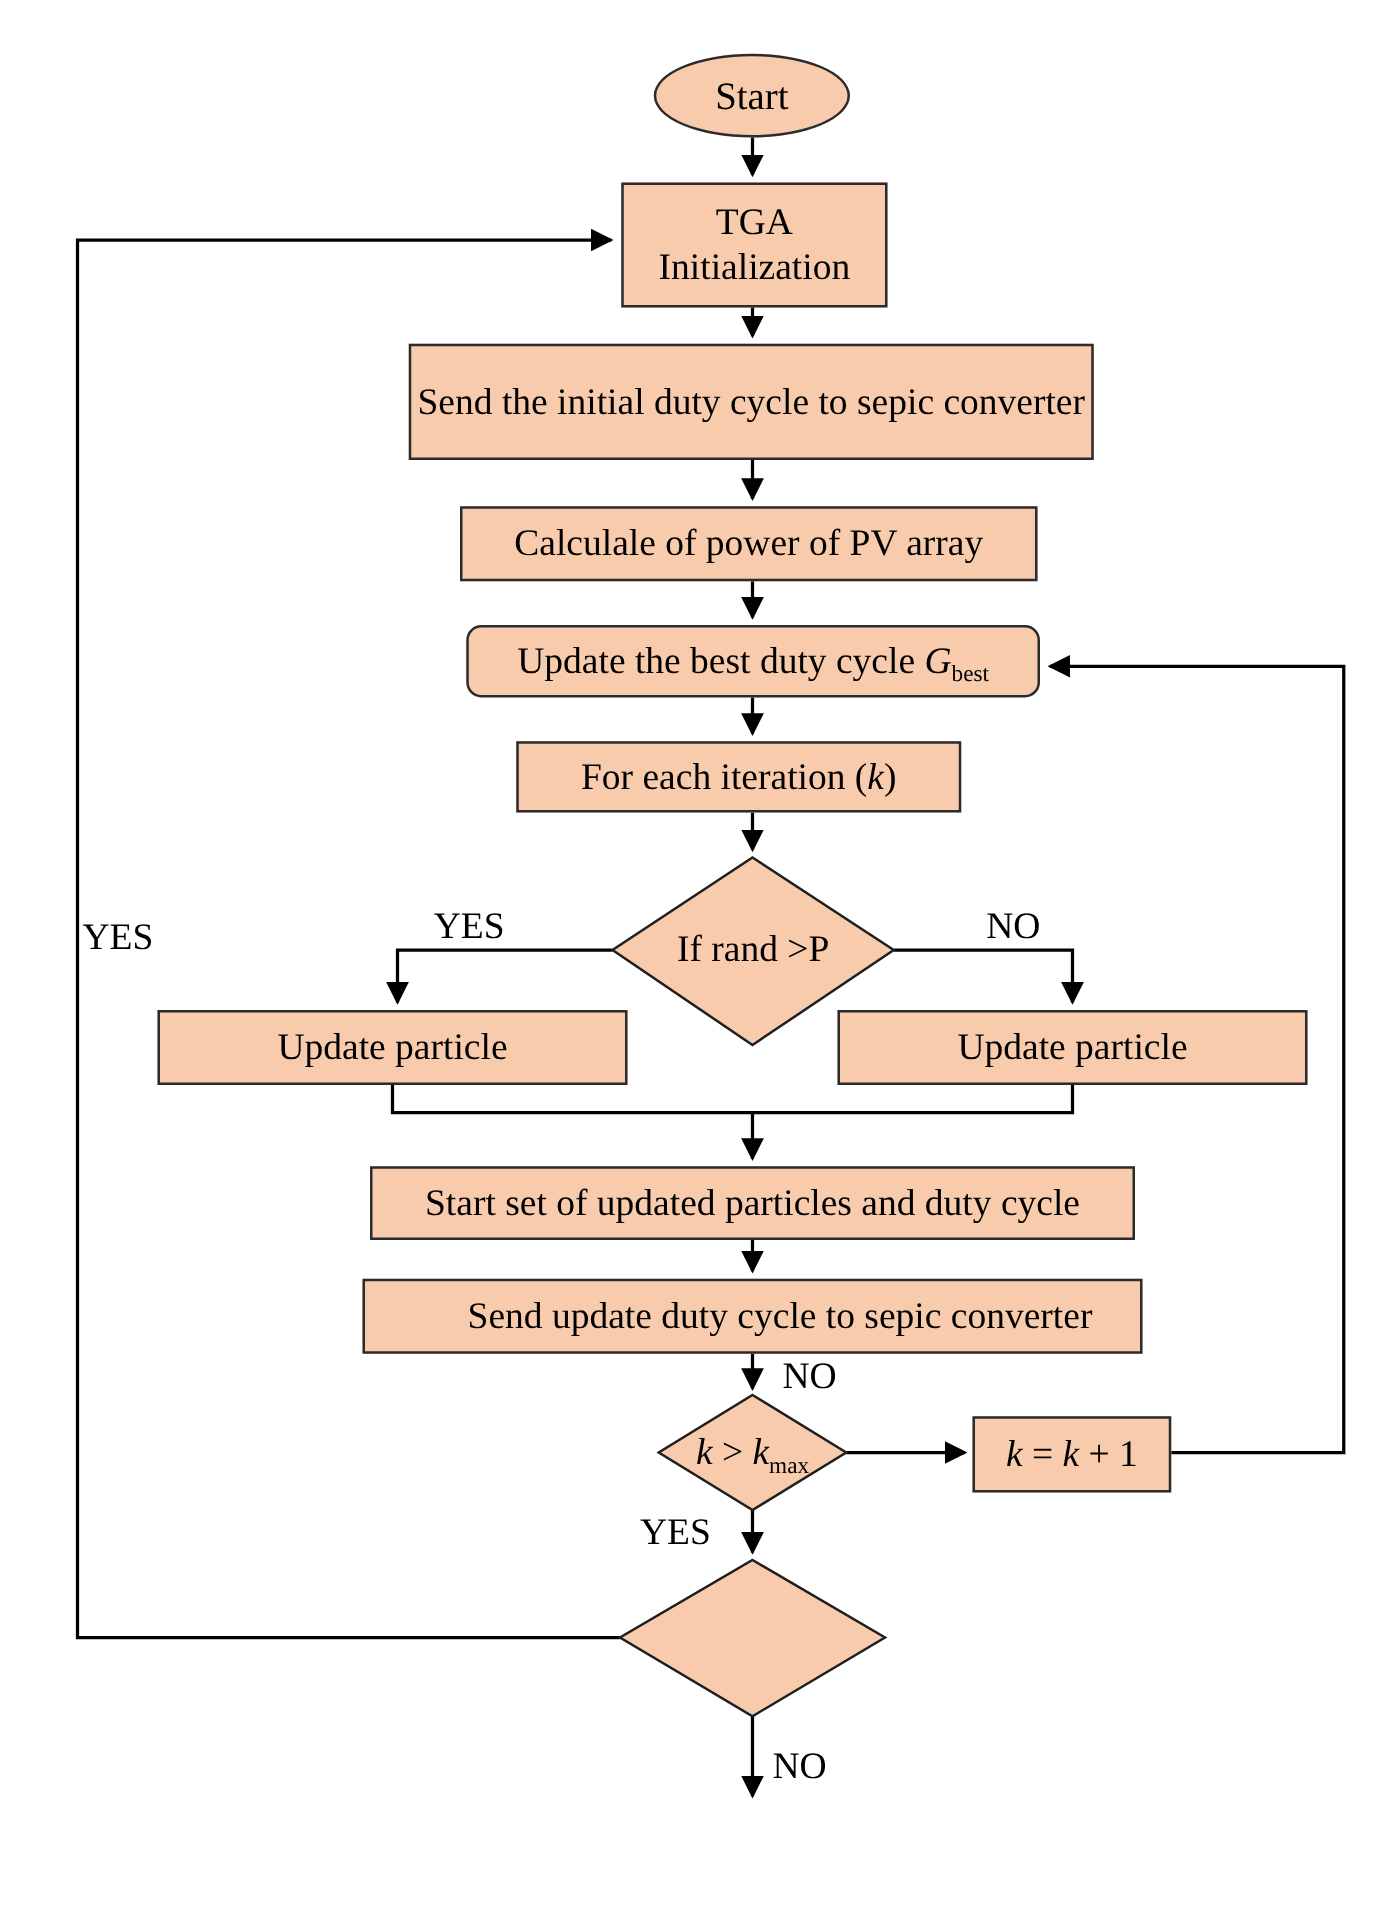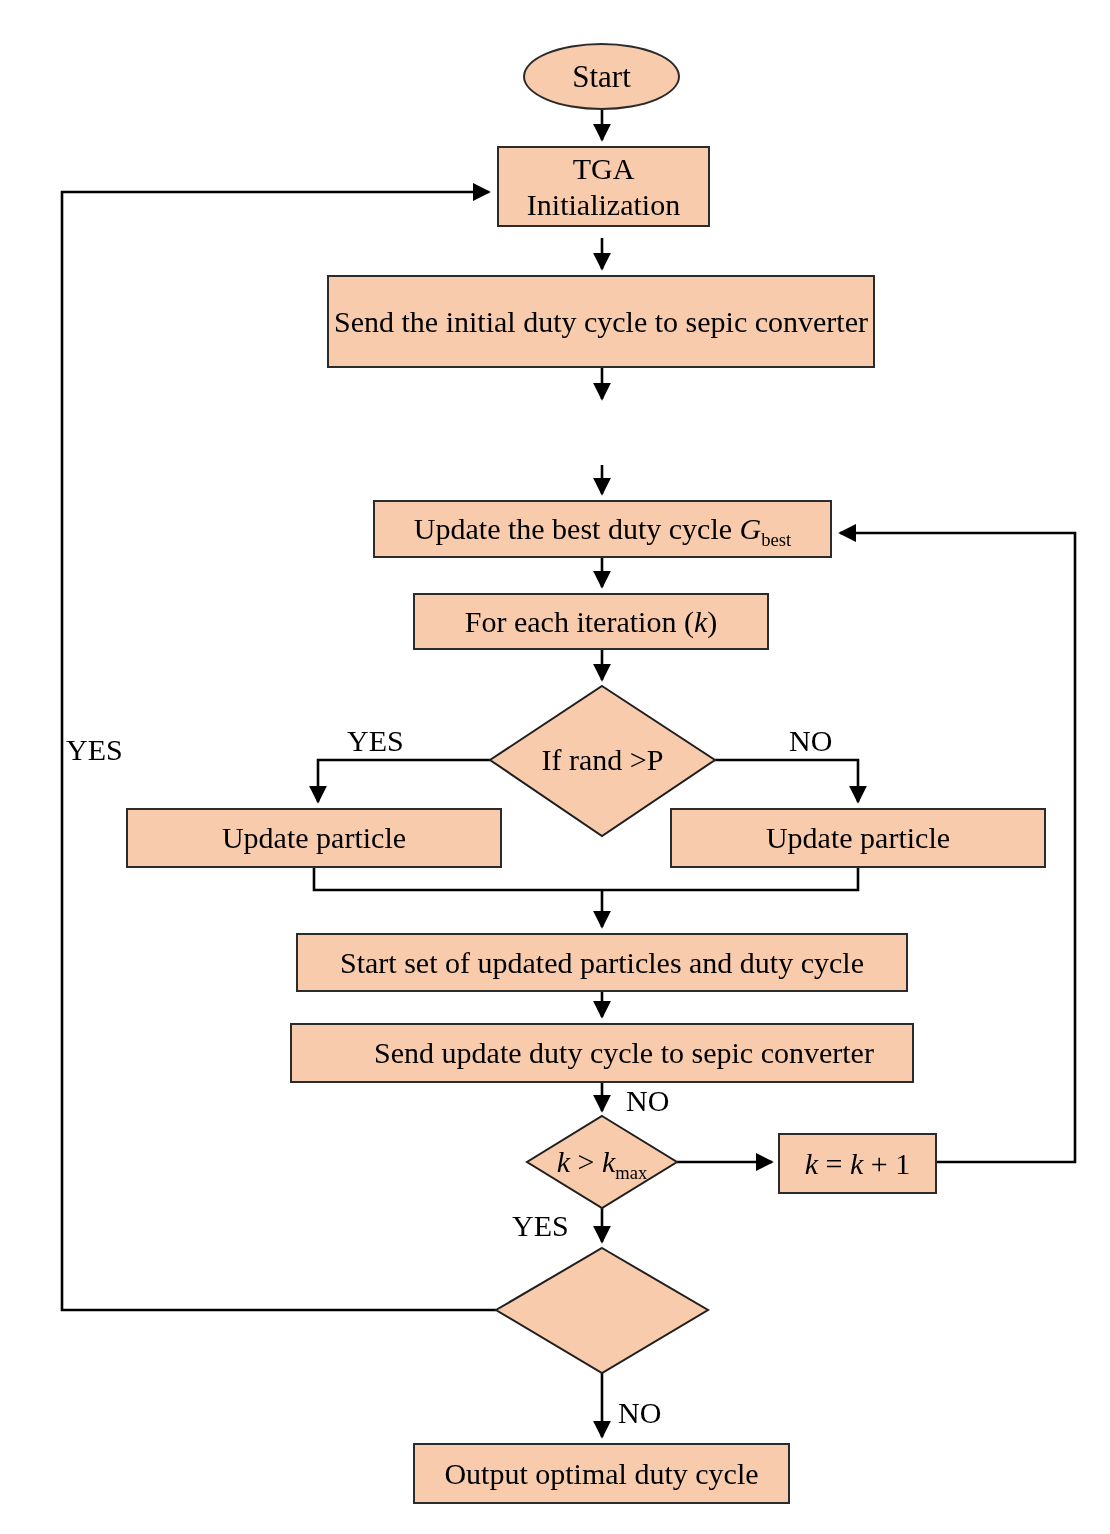--- a/index.html
+++ b/index.html
@@ -77,33 +77,36 @@
 
     <polygon class="diamond" points="602,686 715,760 602,836 490,760"></polygon>
     <polygon class="diamond" points="602,1116 677,1162 602,1208 527,1162"></polygon>
     <polygon class="diamond" points="602,1248 708,1310 602,1373 496,1310"></polygon>
   </svg>
 
   <div class="node ellipse" style="left:523px;top:43px;width:157px;height:67px;">
     <span>Start</span>
   </div>
 
-  <div class="node" style="left:497px;top:146px;width:213px;height:81px;">
+  <div class="node" style="left:497px;top:146px;width:213px;height:100px;">
     <span>
       <span>TGA</span><br>
       <span>Initialization</span>
     </span>
   </div>
 
   <div class="node" style="left:327px;top:275px;width:548px;height:93px;padding:0 3px;">
     <span>Send the initial duty cycle to sepic converter</span>
   </div>
 
+  <div class="node" style="left:368px;top:405px;width:462px;height:60px;">
+    <span>Calculale of power of PV array</span>
+  </div>
 
-  <div class="node" style="left:373px;top:500px;width:459px;height:58px;">
+  <div class="node" style="left:373px;top:500px;width:459px;height:58px;border-radius:12px;">
     <span style="white-space:nowrap;">
       <span>Update the best duty cycle </span><span class="var">G</span><sub>best</sub>
     </span>
   </div>
 
   <div class="node" style="left:413px;top:593px;width:356px;height:57px;">
     <span style="white-space:nowrap;">
       <span>For each iteration (</span><span class="var">k</span><span>)</span>
     </span>
   </div>
@@ -134,23 +137,20 @@
     </span>
   </div>
 
   <div class="node" style="left:778px;top:1133px;width:159px;height:61px;">
     <span style="white-space:nowrap;">
       <span class="var">k</span><span style="white-space:pre;"> = </span><span class="var">k</span><span style="white-space:pre;"> + 1</span>
     </span>
   </div>
 
 
-  <div class="node" style="left:413px;top:1443px;width:377px;height:61px;">
-    <span>Output optimal duty cycle</span>
-  </div>
 
   <div class="elabel" style="left:66px;top:733px;">YES</div>
   <div class="elabel" style="left:347px;top:724px;">YES</div>
   <div class="elabel" style="left:789px;top:724px;">NO</div>
   <div class="elabel" style="left:626px;top:1084px;">NO</div>
   <div class="elabel" style="left:512px;top:1209px;">YES</div>
   <div class="elabel" style="left:618px;top:1396px;">NO</div>
 
 </div>
 

